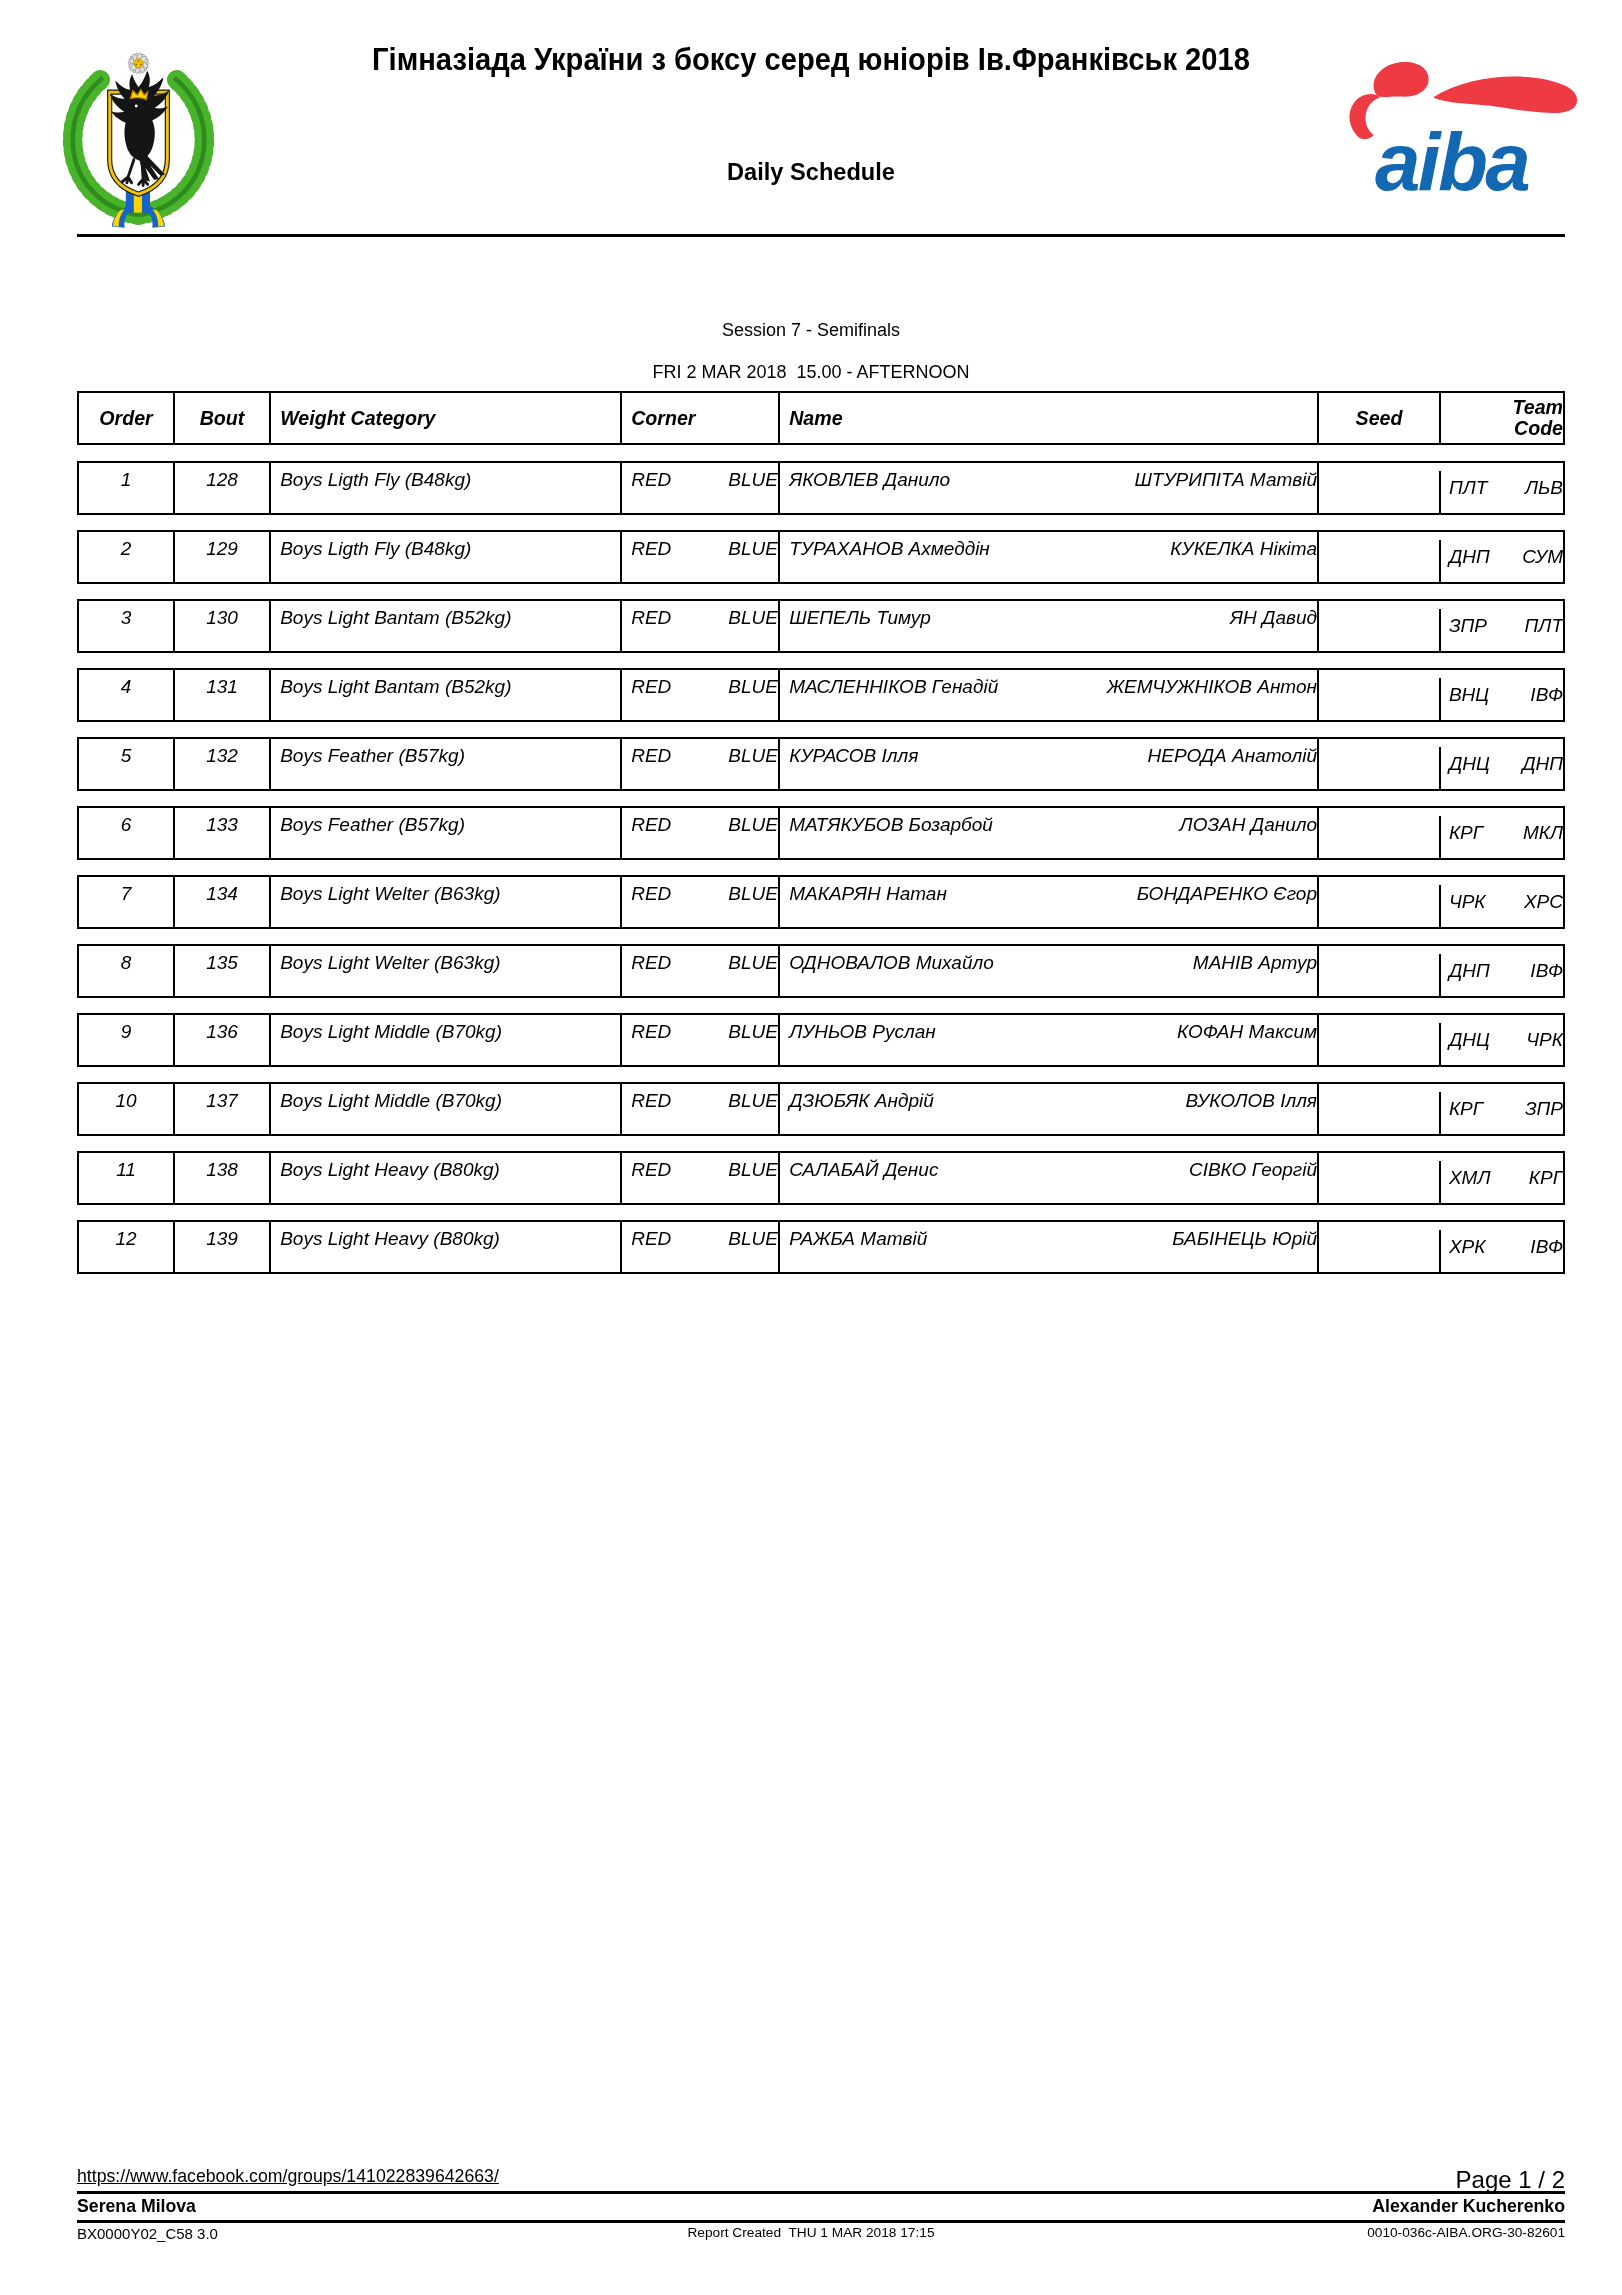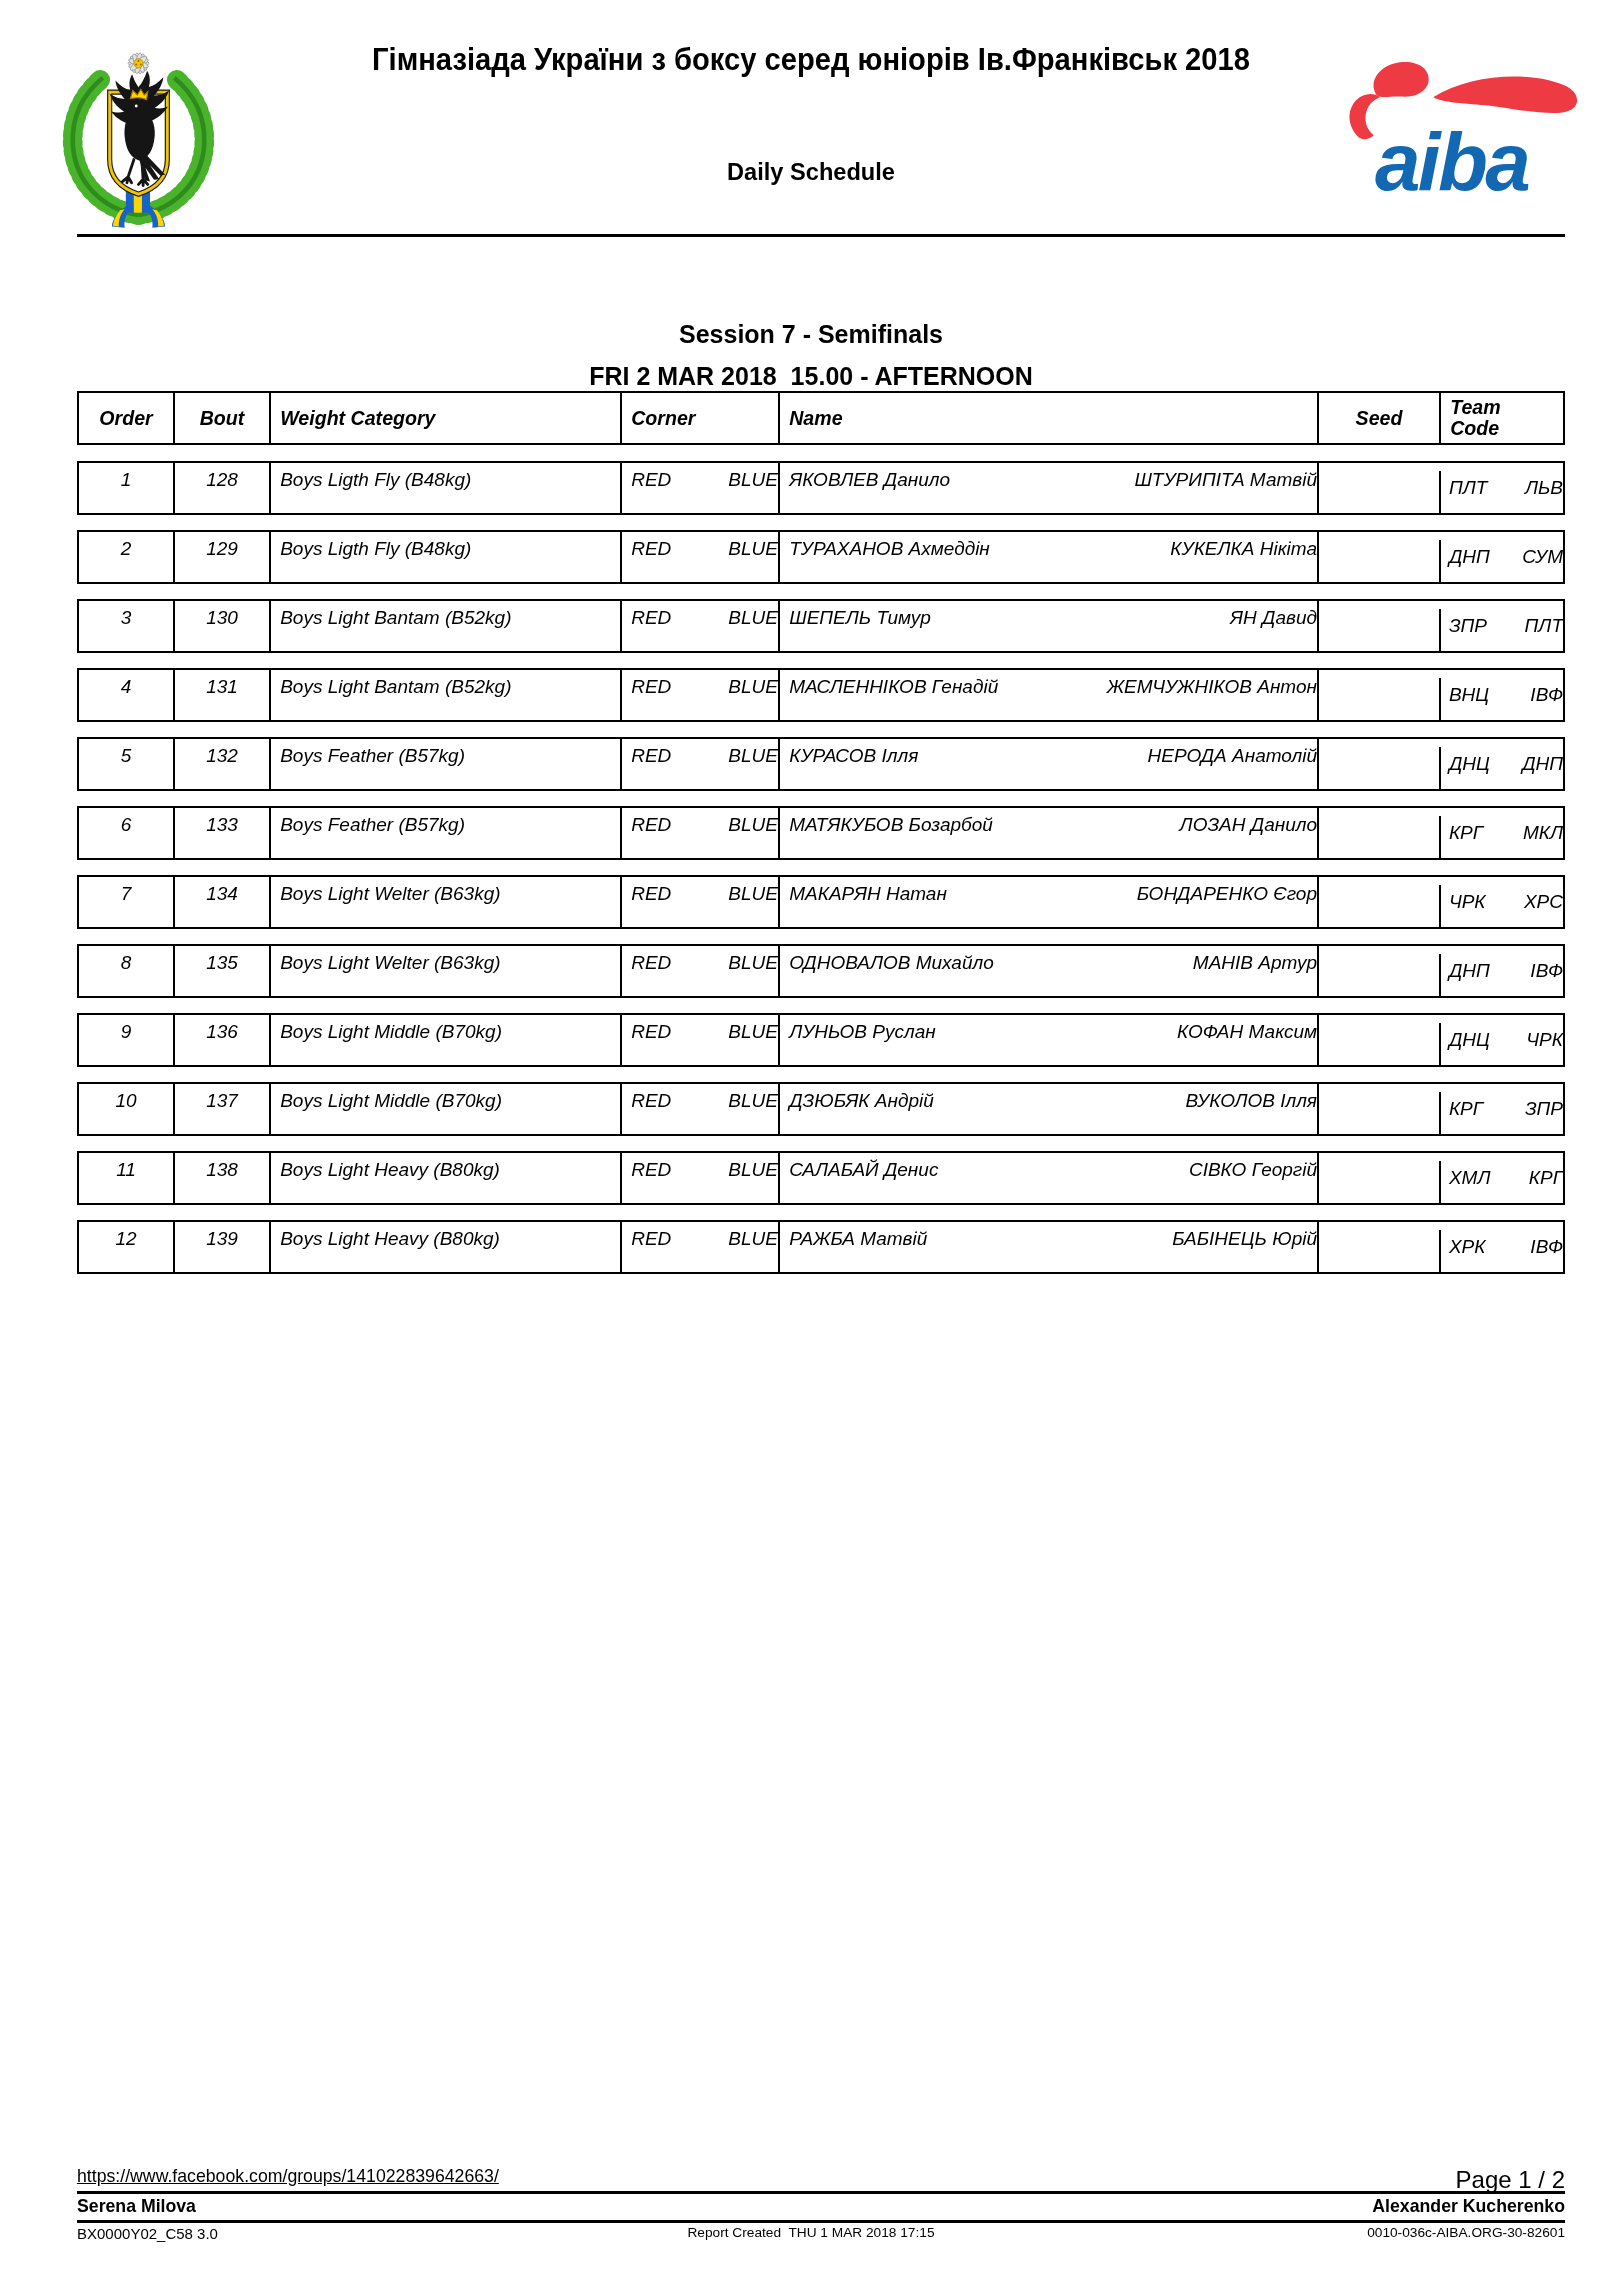--- a/index.html
+++ b/index.html
@@ -15,38 +15,38 @@
     font-size:31px; font-weight:bold; transform:scaleX(0.94); transform-origin:center; z-index:3;
   }
   .page-subtitle {
     position:absolute; left:0; top:159px; width:100%; text-align:center;
     font-size:23.6px; font-weight:bold;
   }
   .header-rule { position:absolute; left:77px; top:234px; width:1488px; height:3.3px; background:#000; }
   
   .session-title, .session-datetime {
     position:absolute; left:0; width:100%; text-align:center;
-    font-size:25px; font-weight:bold; white-space:pre;
+    font-size:18px; font-weight:normal; white-space:pre;
   }
   .session-title { top:320px; }
   .session-datetime { top:362px; }
   
   .tbl { position:absolute; left:77px; top:391px; }
   .thead, .trow {
     display:grid; grid-template-columns:94px 96px 351px 158px 539px 122px 124px;
     border:2.6px solid #000; height:54px; box-sizing:border-box; background:#fff;font-style:italic;
   }
   .trow { margin-top:15px; }
   .rows .trow:first-child { margin-top:16.4px; }
   .c { box-sizing:border-box; overflow:hidden; }
   .c + .c { border-left:2px solid #000; }
   .thead .c { display:flex; align-items:center; font-size:19.6px; font-weight:bold; }
   .thead .hc { justify-content:center; }
   .thead .hl { padding-left:9.2px; }
-  .thead .hteam { flex-direction:column; align-items:flex-start; justify-content:center; line-height:1.08; }
+  .thead .hteam { flex-direction:column; align-items:flex-end; justify-content:center; line-height:1.08; }
   .one { font-size:19px; padding-top:5.9px; }
   .c-order, .c-bout { text-align:center; }
   .c-weight { padding-left:9.2px; }
   .two {
     font-size:19px; display:flex; flex-direction:row;
     justify-content:space-between; padding-top:5.9px; padding-bottom:17px;
   }
   .c-corner.two, .c-name.two { padding-left:9.2px; }
   .c-team.two { padding-left:7.9px;margin-top:8px; }
   .c-seed.two { text-align:center; }

